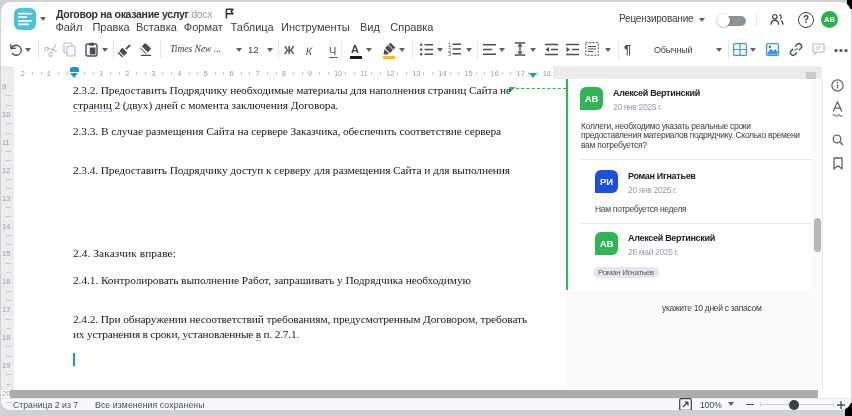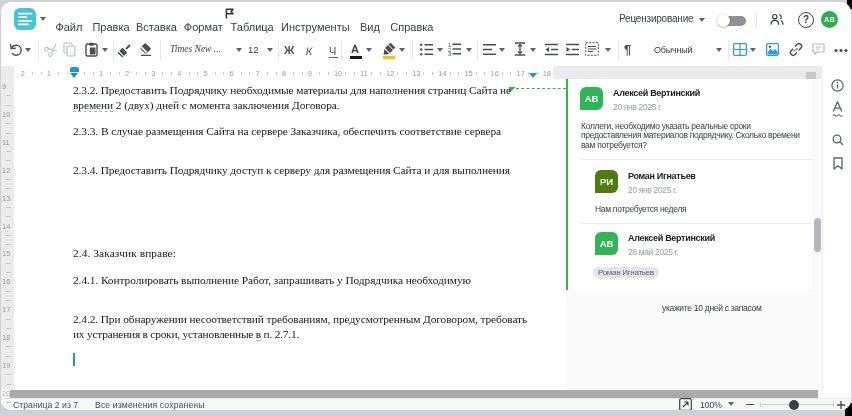--- a/index.html
+++ b/index.html
@@ -29,20 +29,21 @@
 <div class="a" style="left:14px;top:8px;width:22px;height:22px;border-radius:6px;background:#4ac3d4;"></div>
 <svg style="left:18px;top:12px;" width="15" height="15" viewBox="0 0 15 15">
  <g stroke="#fff" stroke-width="1.7" stroke-linecap="round">
   <line x1="0.8" y1="1.6" x2="13.5" y2="1.6"></line>
   <line x1="0.8" y1="5.2" x2="8.5" y2="5.2"></line>
   <line x1="0.8" y1="8.8" x2="13.5" y2="8.8"></line>
   <line x1="0.8" y1="12.4" x2="10" y2="12.4"></line>
  </g>
 </svg>
 <div class="car" style="left:40px;top:17px;"></div>
+<div class="a" style="left:56px;top:8px;font-size:10.5px;letter-spacing:-0.3px;font-weight:bold;color:#2d2f33;white-space:nowrap;">Договор на оказание услуг<span style="color:#9aa0a6;font-weight:normal;">.docx</span></div>
 <svg style="left:225px;top:8px;" width="10" height="11" viewBox="0 0 10 11">
  <path d="M1.4 0.8 L1.4 10.6 M1.4 1.3 H8 L6.1 3.5 L8 5.7 H1.4" fill="none" stroke="#2f3337" stroke-width="1.5" stroke-linejoin="round"></path>
 </svg>
 
 <div class="mi" style="left:55.4px;">Файл</div>
 <div class="mi" style="left:92.4px;">Правка</div>
 <div class="mi" style="left:136px;">Вставка</div>
 <div class="mi" style="left:183.8px;">Формат</div>
 <div class="mi" style="left:230.6px;">Таблица</div>
 <div class="mi" style="left:281px;">Инструменты</div>
@@ -238,42 +239,42 @@
 
 <div class="a" style="left:529px;top:73px;width:0;height:0;border-left:4.5px solid transparent;border-right:4.5px solid transparent;border-top:5px solid #1795d4;"></div>
 
 <div class="a" style="left:0;top:79px;width:14px;height:311px;background:#ececee;" id="vruler"></div>
 <div class="a" style="left:14px;top:79px;width:552px;height:311px;background:#fff;"></div>
 
 <div class="a" style="left:516px;top:88px;width:50px;border-top:1.5px dashed #2eb84e;"></div>
 <div class="a" style="left:509px;top:87px;width:0;height:0;border-top:6px solid #2eb84e;border-right:7px solid transparent;"></div>
 
 <div class="dl" style="top:84.0px;letter-spacing:-0.113px;">2.3.2. Предоставить Подрядчику необходимые материалы для наполнения страниц Сайта не</div>
-<div class="dl" style="top:98.5px;letter-spacing:-0.077px;"><span style="border-bottom:1.5px dashed #9fb6cc;">времени</span> 2 (двух) дней с момента заключения Договора.</div>
+<div class="dl" style="top:98.5px;letter-spacing:-0.077px;"><span style="border-bottom:1.5px dashed #9fb6cc;">страниц</span> 2 (двух) дней с момента заключения Договора.</div>
 <div class="dl" style="top:124.6px;letter-spacing:-0.084px;">2.3.3. В случае размещения Сайта на сервере Заказчика, обеспечить соответствие сервера</div>
 <div class="dl" style="top:163.6px;letter-spacing:-0.106px;">2.3.4. Предоставить Подрядчику доступ к серверу для размещения Сайта и для выполнения</div>
 <div class="dl" style="top:247.0px;letter-spacing:0.078px;">2.4. Заказчик вправе:</div>
 <div class="dl" style="top:273.6px;letter-spacing:-0.079px;">2.4.1. Контролировать выполнение Работ, запрашивать у Подрядчика необходимую</div>
 <div class="dl" style="top:313.0px;letter-spacing:-0.109px;">2.4.2. При обнаружении несоответствий требованиям, предусмотренным Договором, требовать</div>
 <div class="dl" style="top:327.6px;letter-spacing:-0.224px;">их устранения в сроки, установленные <span style="border-bottom:1.5px dashed #9fb6cc;">в</span> п. 2.7.1.</div>
 <div class="a" style="left:73px;top:353px;width:1.5px;height:13px;background:#1795d4;"></div>
 
 <div class="a" style="left:566px;top:79px;width:256px;height:311px;background:#fafafa;"></div>
 <div class="a" style="left:566px;top:79px;width:246px;height:211px;background:#fff;border-left:2.5px solid #2eb84e;box-sizing:border-box;"></div>
 <div class="a" style="left:814px;top:218px;width:7px;height:34px;background:#b4b8bc;border-radius:3.5px;"></div>
 
 <div class="av" style="left:580px;top:87px;background:#2fb457;">АВ</div>
 <div class="nm" style="left:613px;top:88px;">Алексей Вертинский</div>
 <div class="dt" style="left:613px;top:101.5px;">20 янв 2025 г.</div>
 <div class="cmtx" style="left:581px;top:120.5px;">Коллеги, необходимо указать реальные сроки</div>
 <div class="cmtx" style="left:581px;top:130.4px;">предоставления материалов подрядчику. Сколько времени</div>
 <div class="cmtx" style="left:581px;top:140.3px;">вам потребуется?</div>
 <div class="a" style="left:581px;top:159px;width:231px;border-top:1px solid #e8eaec;"></div>
 
-<div class="av" style="left:595px;top:170px;background:#4d7c0f;">РИ</div>
+<div class="av" style="left:595px;top:170px;background:#1d4ed8;">РИ</div>
 <div class="nm" style="left:628px;top:171px;">Роман Игнатьев</div>
 <div class="dt" style="left:628px;top:184.5px;">20 янв 2025 г.</div>
 <div class="cmtx" style="left:595px;top:203.5px;">Нам потребуется неделя</div>
 <div class="a" style="left:581px;top:223px;width:231px;border-top:1px solid #e8eaec;"></div>
 
 <div class="av" style="left:595px;top:232px;background:#2fb457;">АВ</div>
 <div class="nm" style="left:628px;top:233px;">Алексей Вертинский</div>
 <div class="dt" style="left:628px;top:246.5px;">26 май 2025 г.</div>
 <div class="a" style="left:593px;top:267px;height:11px;border-radius:6px;background:#e4e6e9;color:#5f6368;font-size:8px;letter-spacing:-0.3px;line-height:11px;padding:0 5px;white-space:nowrap;">Роман Игнатьев</div>
 <div class="cmtx" style="left:662px;top:268px;margin-top:35px;">укажите 10 дней с запасом</div>

